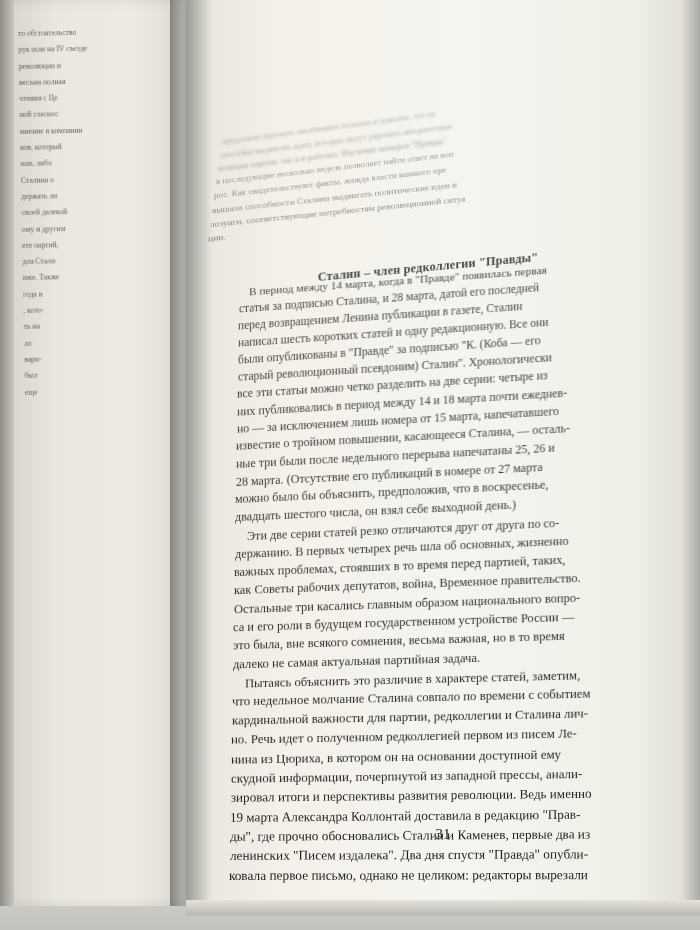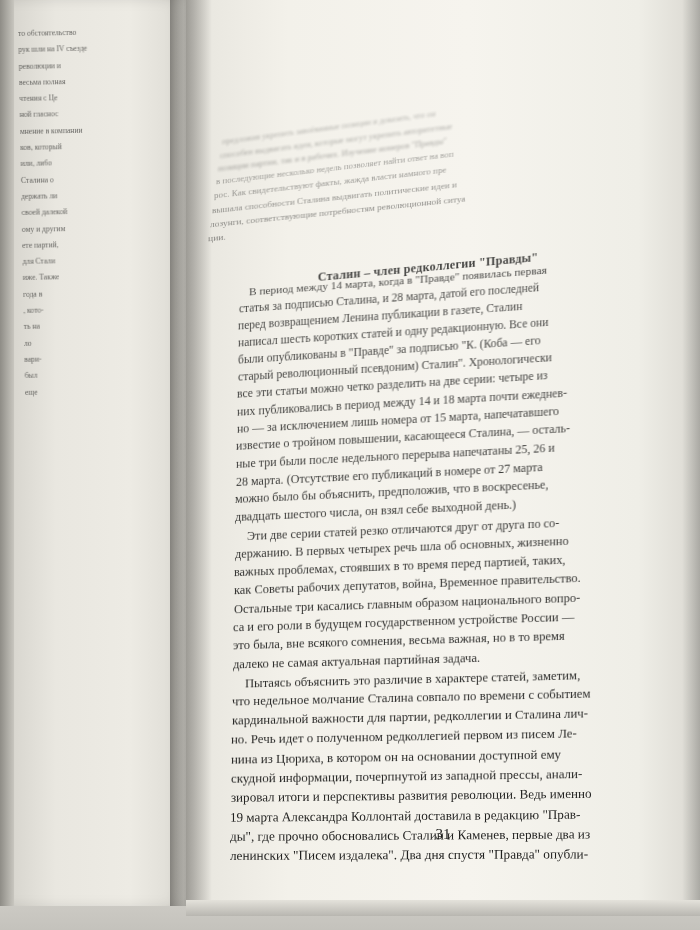--- a/index.html
+++ b/index.html
@@ -236,20 +236,21 @@
             <span class="ln" style="font-size: 12.73px; line-height: 18.72px; margin-left: 16px; filter: blur(0.1px); transform: skewY(-1.4deg); opacity: 0.93;">Пытаясь объяснить это различие в характере статей, заметим,</span>
             <span class="ln" style="font-size: 12.79px; line-height: 18.81px; margin-left: 3px; filter: blur(0.09px); transform: skewY(-1.27deg); opacity: 0.94;">что недельное молчание Сталина совпало по времени с событием</span>
             <span class="ln" style="font-size: 12.85px; line-height: 18.9px; margin-left: 2.7px; filter: blur(0.07px); transform: skewY(-1.15deg); opacity: 0.95;">кардинальной важности для партии, редколлегии и Сталина лич-</span>
             <span class="ln" style="font-size: 12.92px; line-height: 18.99px; margin-left: 2.4px; filter: blur(0.06px); transform: skewY(-1.02deg); opacity: 0.95;">но. Речь идет о полученном редколлегией первом из писем Ле-</span>
             <span class="ln" style="font-size: 12.98px; line-height: 19.07px; margin-left: 2.1px; filter: blur(0.05px); transform: skewY(-0.89deg); opacity: 0.96;">нина из Цюриха, в котором он на основании доступной ему</span>
             <span class="ln" style="font-size: 13.04px; line-height: 19.16px; margin-left: 1.8px; filter: blur(0.03px); transform: skewY(-0.76deg); opacity: 0.96;">скудной информации, почерпнутой из западной прессы, анали-</span>
             <span class="ln" style="font-size: 13.1px; line-height: 19.25px; margin-left: 1.5px; filter: none; transform: skewY(-0.64deg); opacity: 0.97;">зировал итоги и перспективы развития революции. Ведь именно</span>
             <span class="ln" style="font-size: 13.16px; line-height: 19.34px; margin-left: 1.2px; filter: none; transform: skewY(-0.51deg); opacity: 0.98;">19 марта Александра Коллонтай доставила в редакцию "Прав-</span>
             <span class="ln" style="font-size: 13.22px; line-height: 19.43px; margin-left: 0.9px; filter: none; transform: skewY(-0.38deg); opacity: 0.98;">ды", где прочно обосновались Сталин и Каменев, первые два из</span>
             <span class="ln" style="font-size: 13.28px; line-height: 19.52px; margin-left: 0.6px; filter: none; transform: skewY(-0.25deg); opacity: 0.99;">ленинских "Писем издалека". Два дня спустя "Правда" опубли-</span>
+            <span class="ln" style="font-size: 13.34px; line-height: 19.61px; margin-left: 0.3px; filter: none; transform: skewY(-0.13deg); opacity: 0.99;">ковала первое письмо, однако не целиком: редакторы вырезали</span>
           </div>
         </div>
     </div>
 
     <div class="page-number">31</div>
   </div>
 
   <div class="bottom-edge"></div>
 </div>
 

